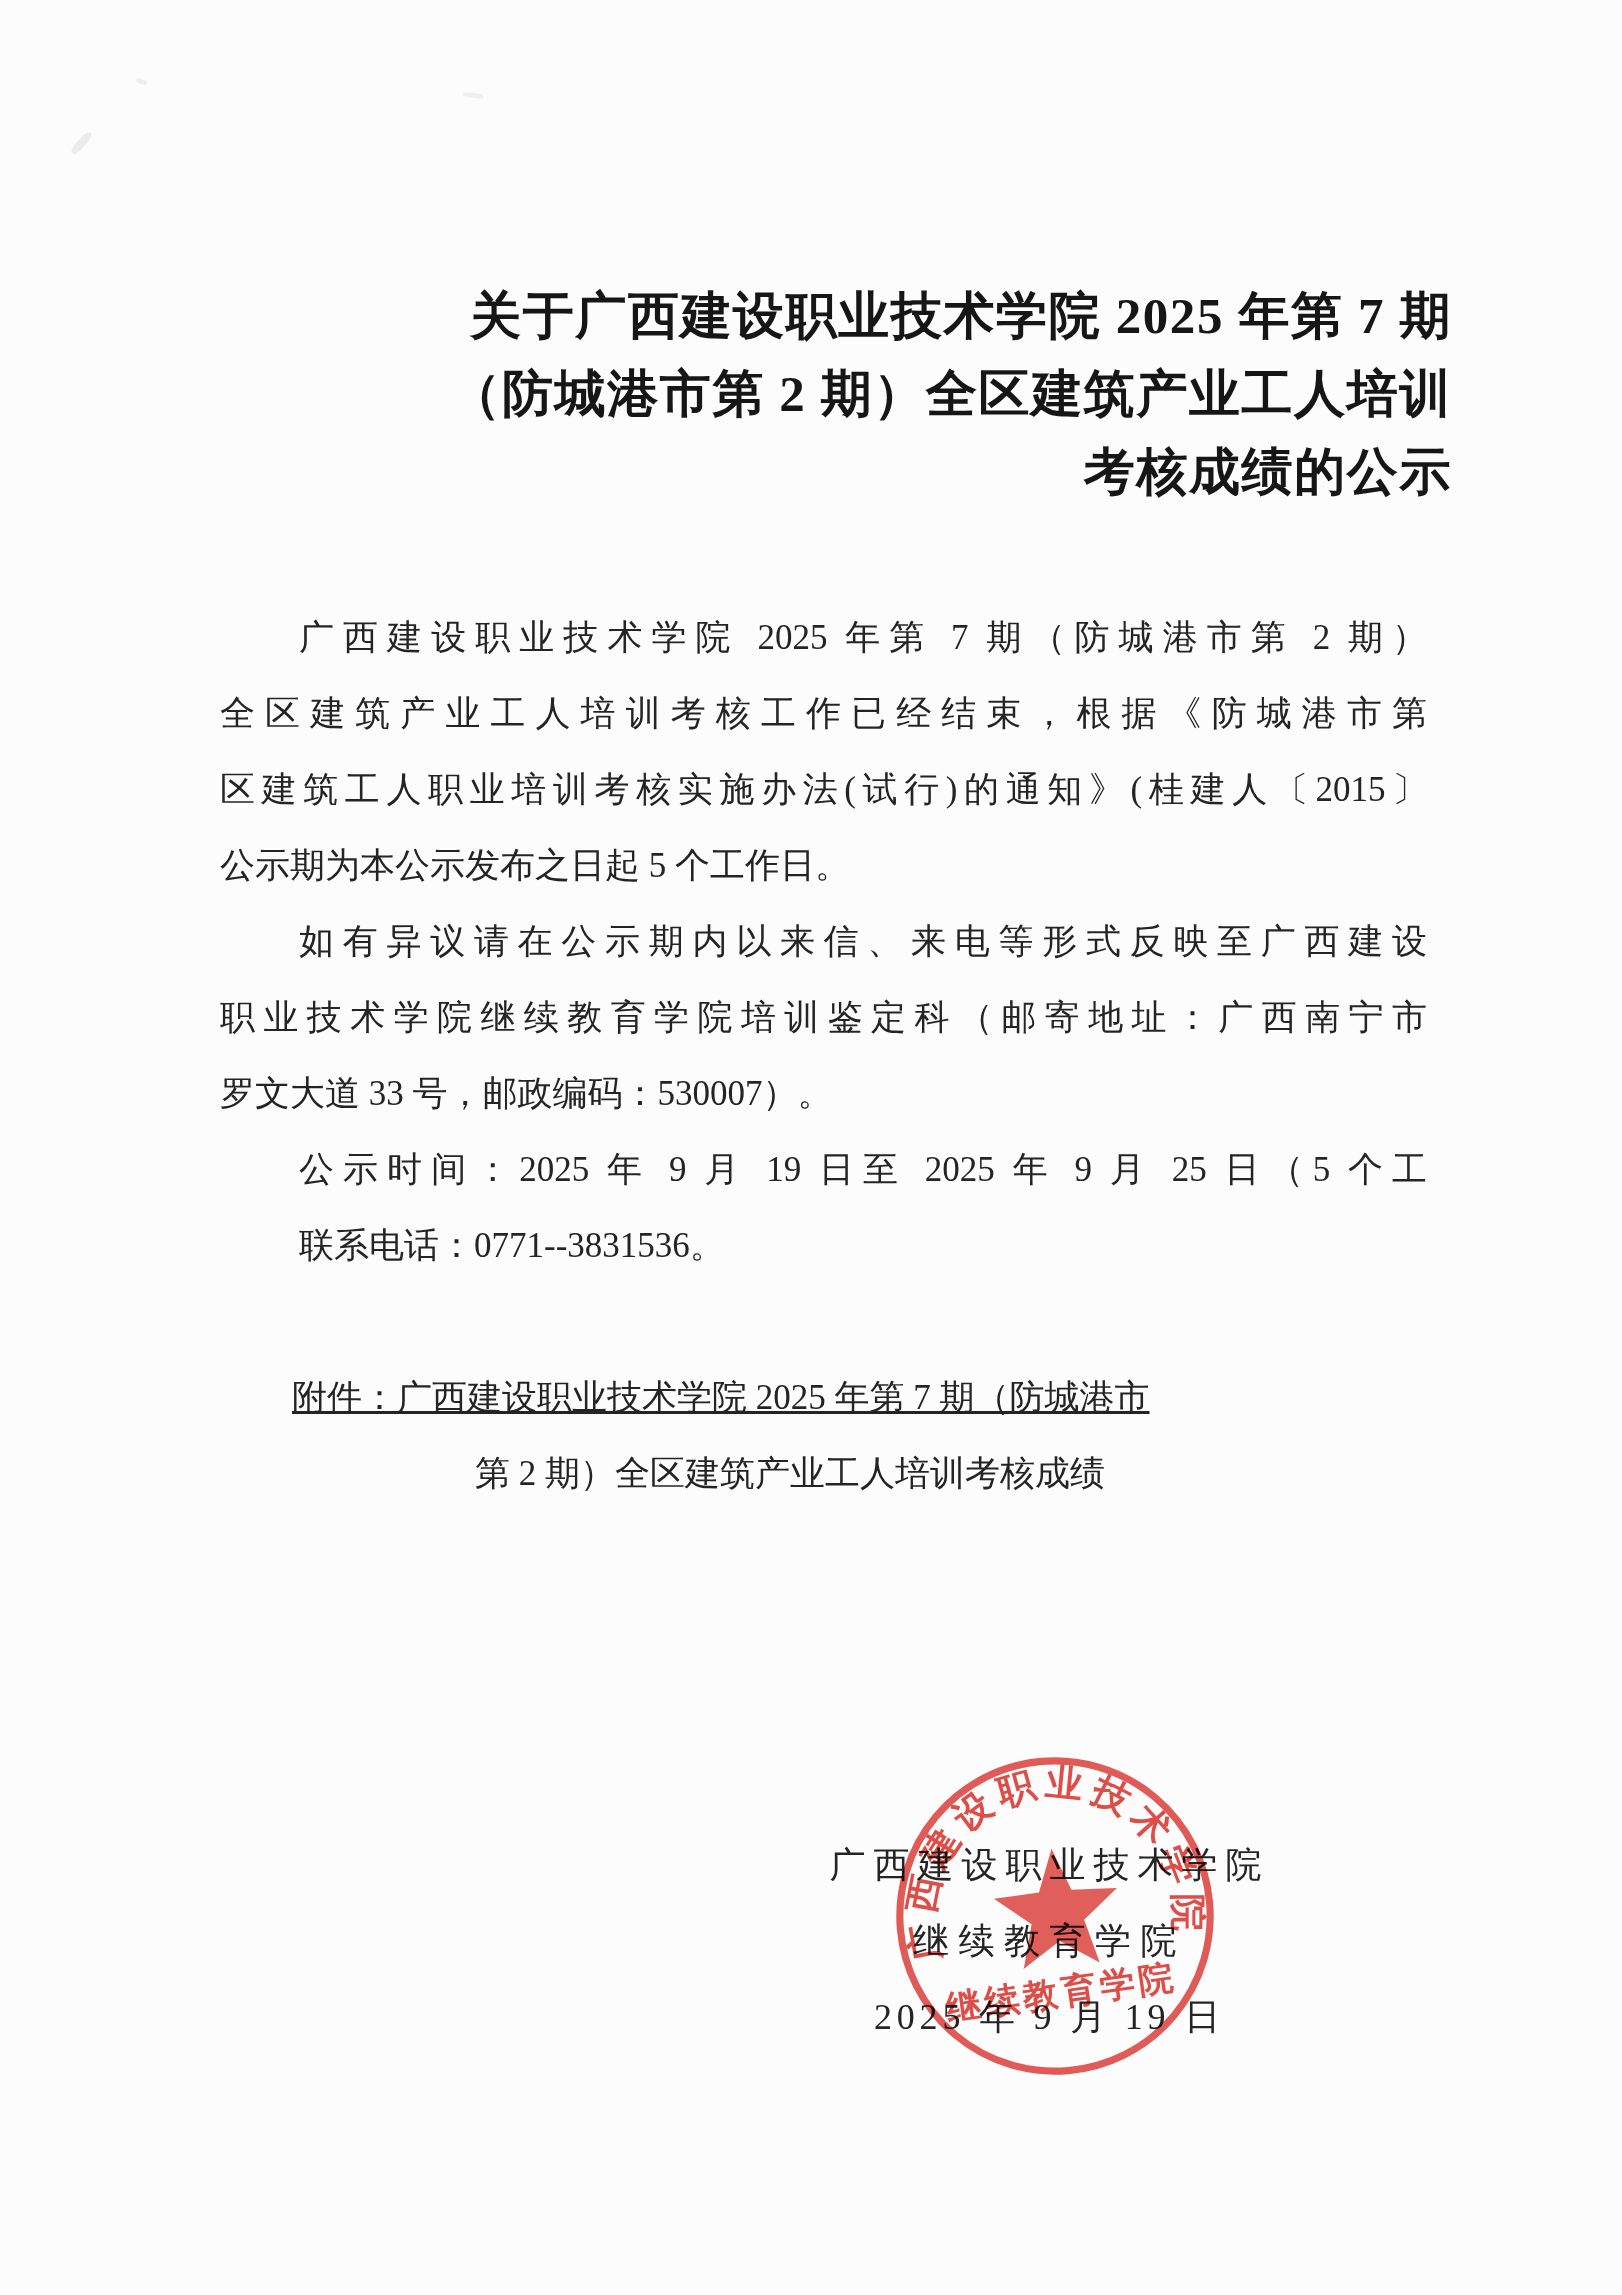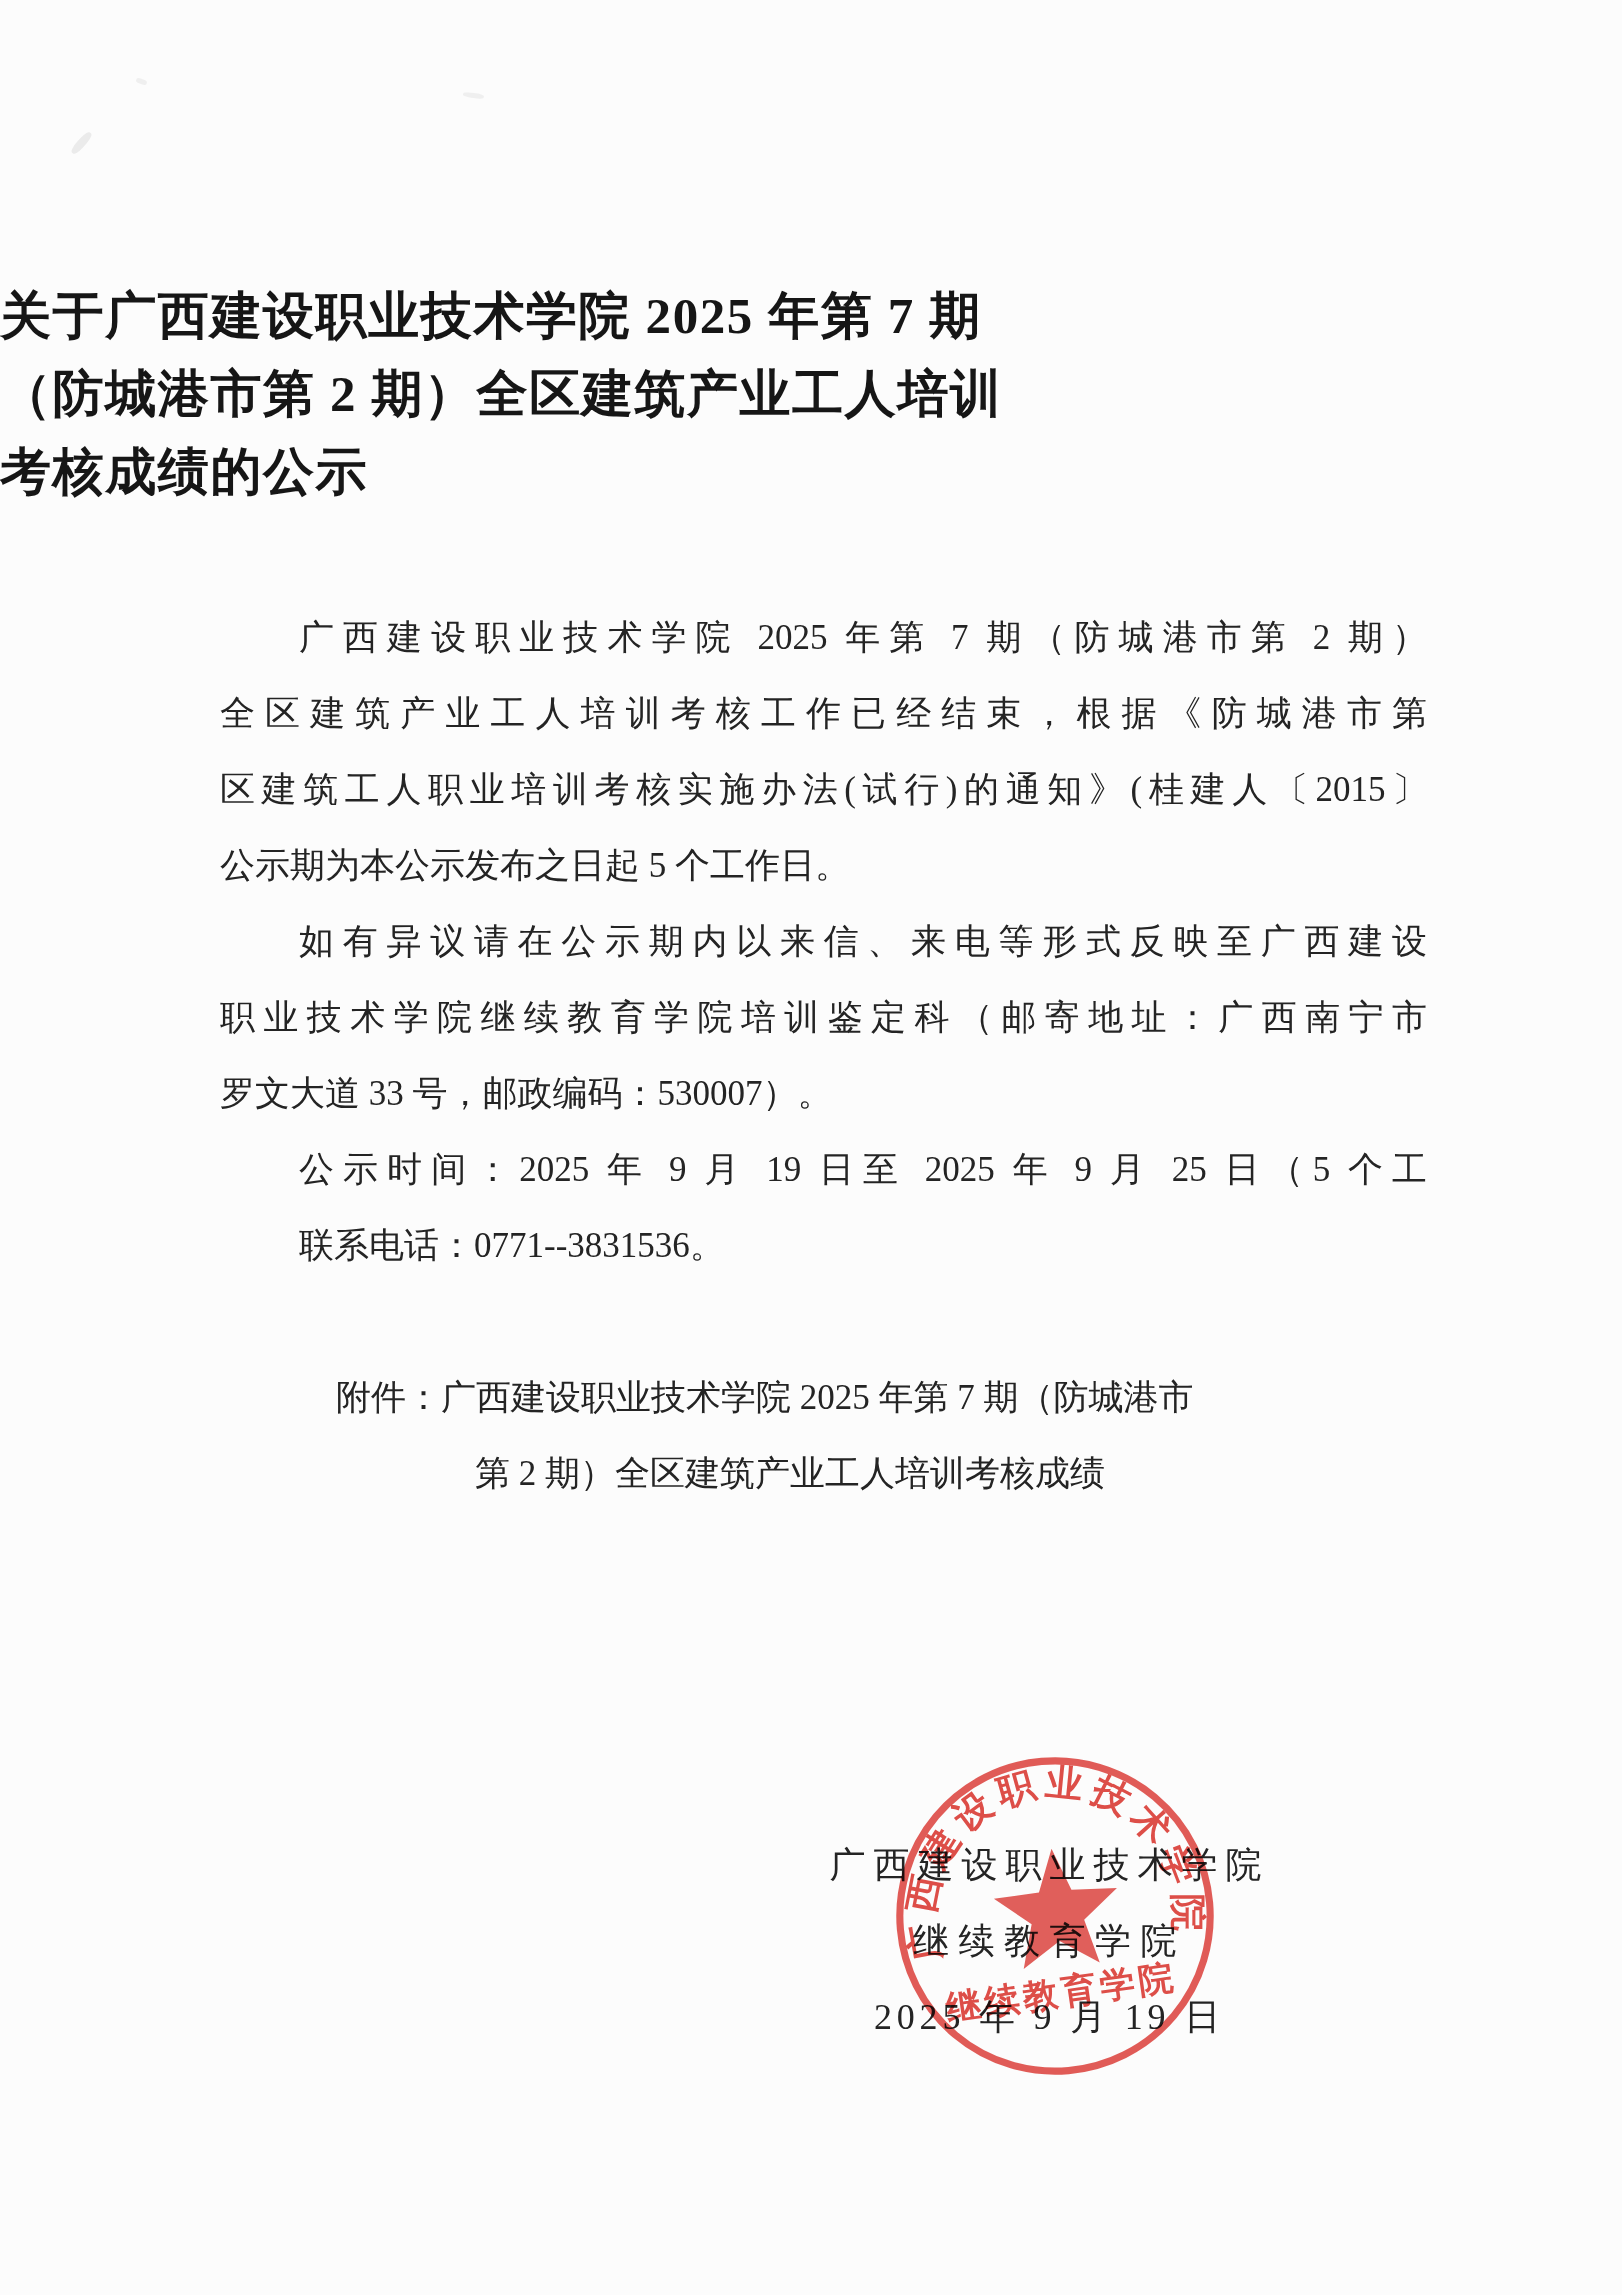--- a/index.html
+++ b/index.html
@@ -15,36 +15,36 @@
 
   
   .smudge{position:absolute;background:#dcdcdc;border-radius:40%;opacity:.55;}
   .smudge.s1{left:68px;top:139px;width:27px;height:8px;transform:rotate(-48deg);}
   .smudge.s2{left:136px;top:79px;width:11px;height:4.8px;transform:rotate(20deg);opacity:.4;}
   .smudge.s3{left:463px;top:93px;width:20.6px;height:4.8px;transform:rotate(8deg);opacity:.4;}
 
   
   .title{
     position:absolute;left:0;top:277px;width:1452px;
-    text-align:left;
+    text-align:right;
     font-weight:bold;color:#161616;
     font-size:51px;line-height:78px;letter-spacing:1.6px;
   }
 
   
   .body-col{
     position:absolute;left:220px;top:600px;width:1207px;
     font-size:35px;line-height:76px;color:#242424;
   }
   .bline{width:100%;}
   .fill{text-align:justify;text-align-last:justify;}
   .left{text-align:left;}
   .ind{text-indent:79px;}
   .spacer{height:76px;}
-  .att1{margin-left:116px;}
+  .att1{margin-left:72px;text-decoration:underline;}
   .att2{margin-left:255px;}
 
   
   .signature{
     position:absolute;left:812px;top:1827px;width:475px;
     text-align:center;font-size:36px;line-height:76px;color:#242424;
   }
   .sig-l1{letter-spacing:8px;}
   .sig-l2{letter-spacing:9.5px;}
   .sig-l3{letter-spacing:4.8px;}

